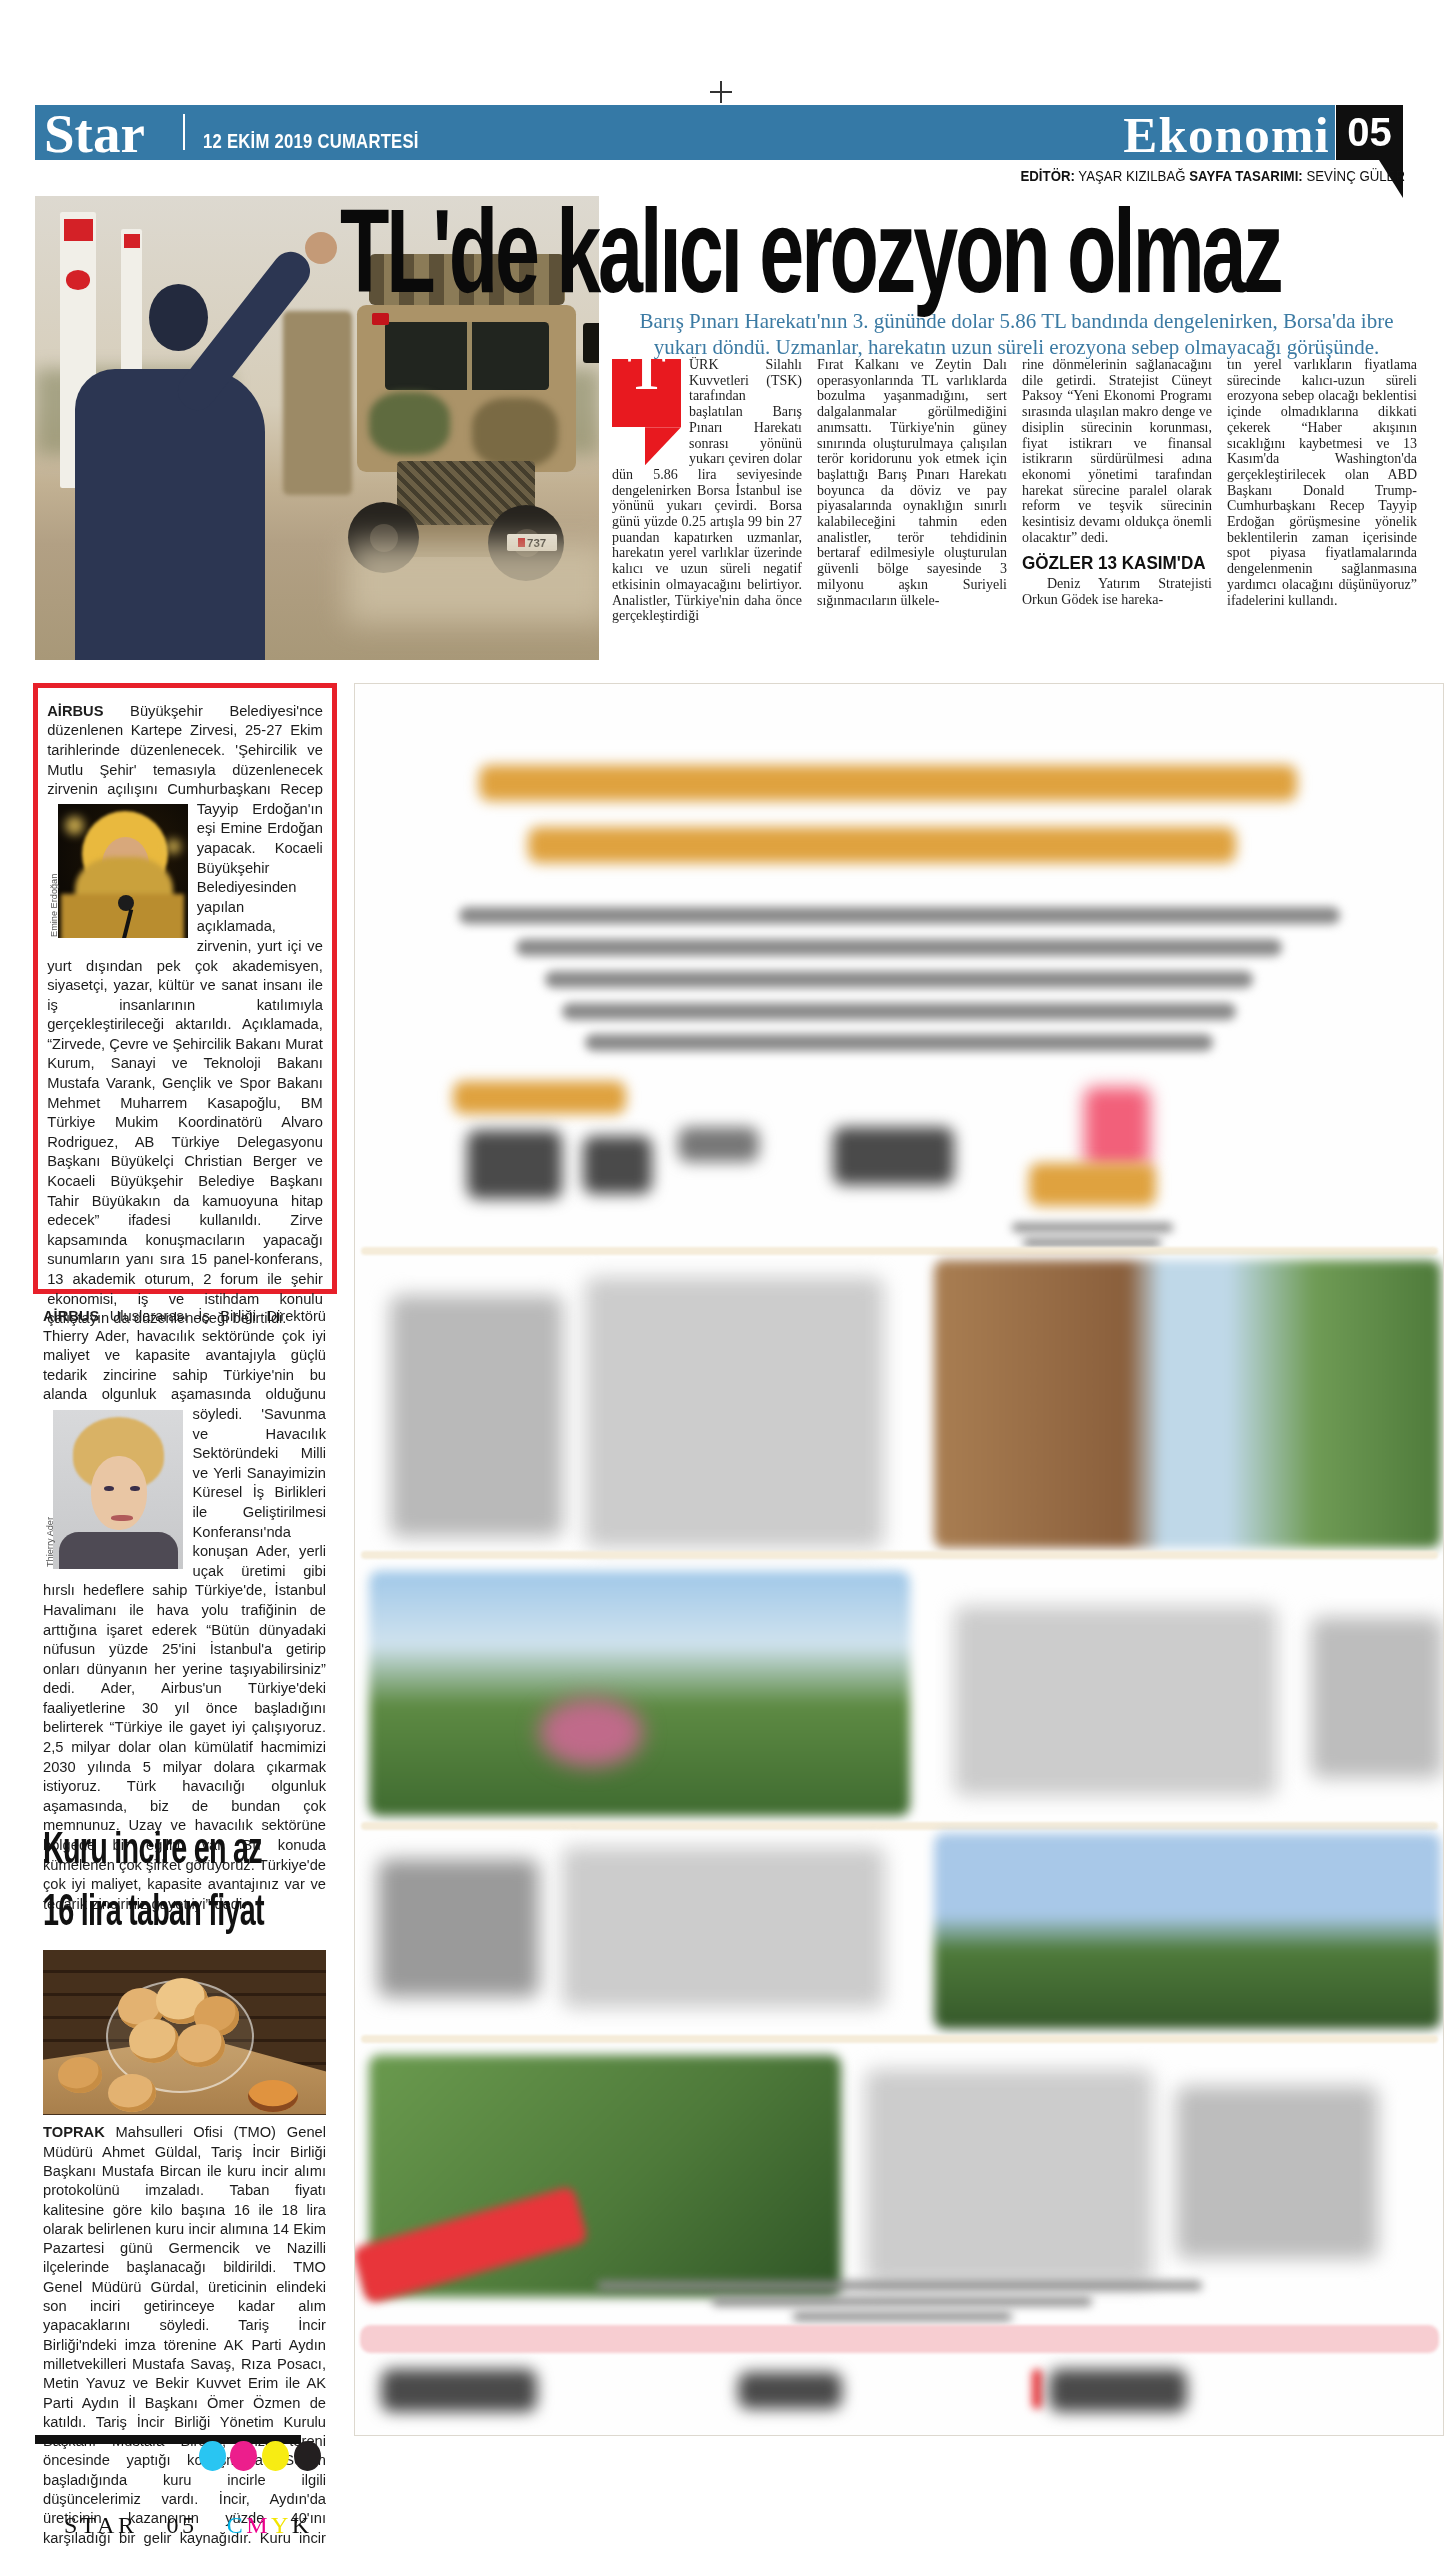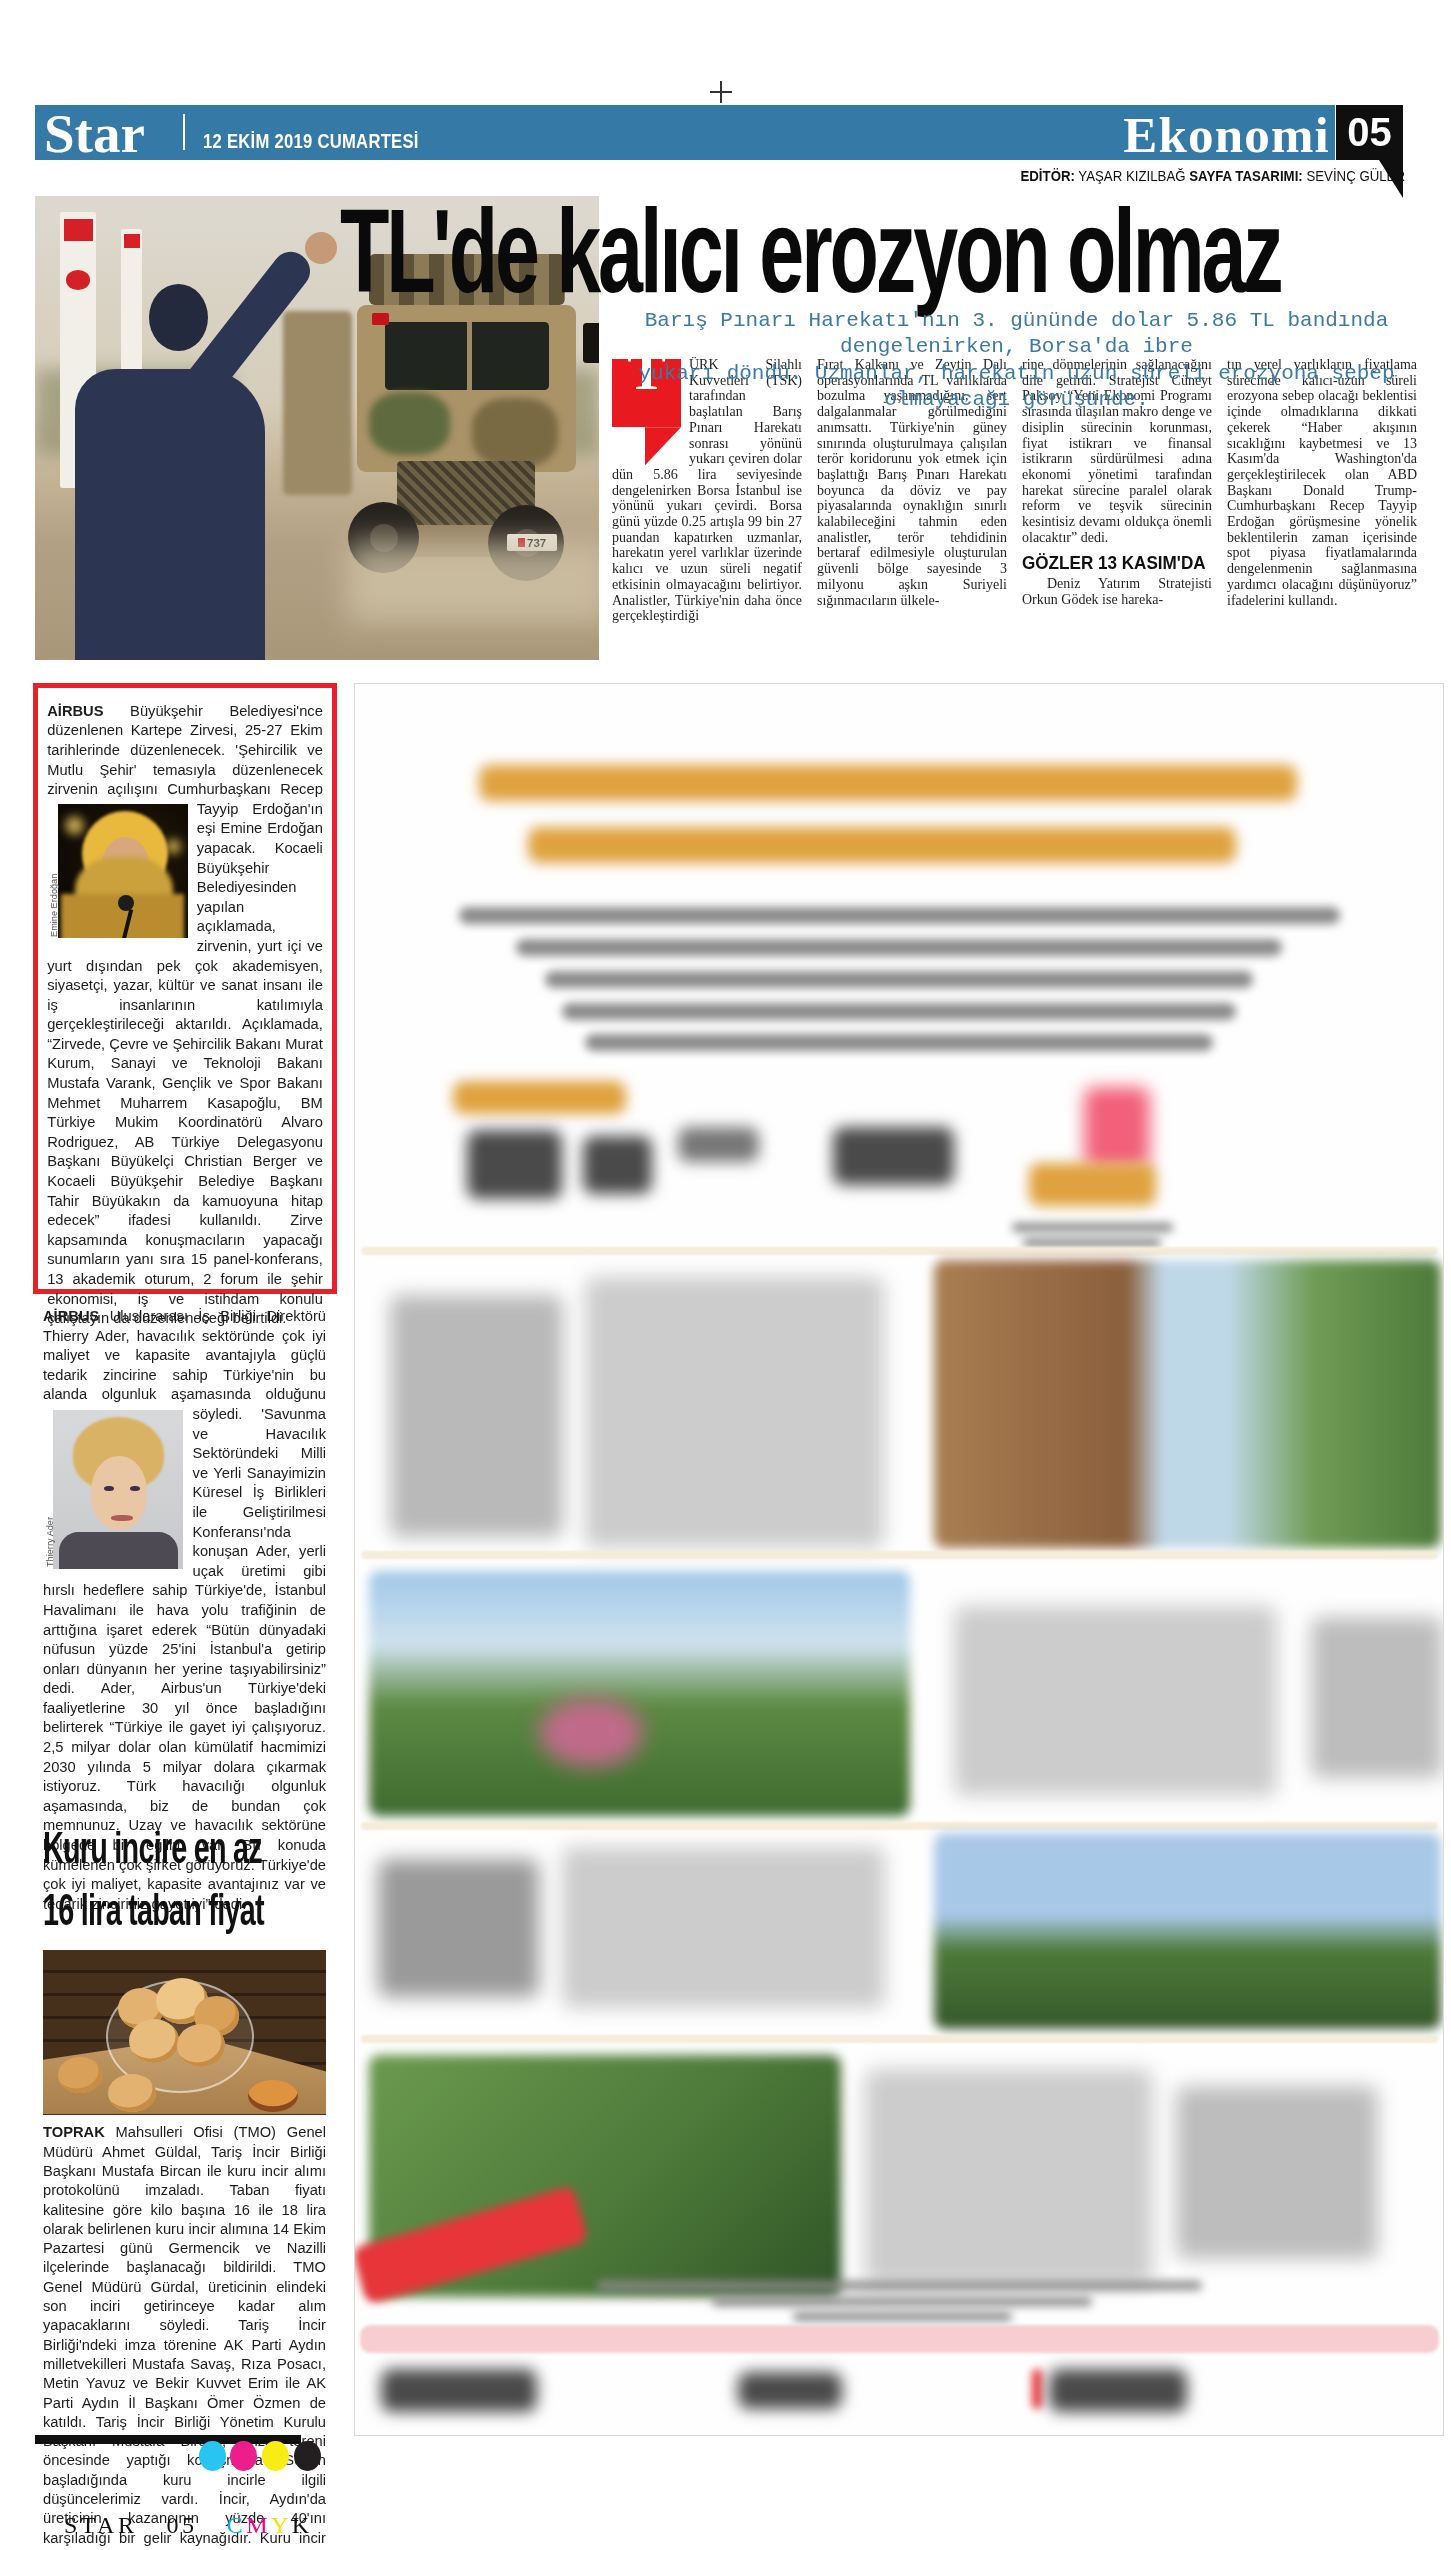--- a/index.html
+++ b/index.html
@@ -58,21 +58,21 @@
   .veh-plate i{display:block;width:7px;height:9.2px;background:#c3141b;}
   .truck2{left:248px;top:115px;width:69px;height:184px;background:#9c8a66;filter:blur(2.3px);border-radius:5.8px;}
   .mirror{left:249px;top:69px;width:19.6px;height:40px;background:#15140f;border-radius:3.5px;}
   .dust{left:311px;top:346px;width:265px;height:81px;background:#cfc2a6;filter:blur(15px);opacity:.8;}
 
   
   .lead-headline{left:340px;top:194px;width:1117px;height:135px;z-index:5;}
   .lead-headline span{display:inline-block;white-space:nowrap;font-weight:bold;color:#0a0a0a;
       font-size:119px;line-height:.95;letter-spacing:-4.6px;transform:scaleX(.68);transform-origin:left top;}
   .lead-subhead{left:587px;top:308px;width:859px;text-align:center;
-      font-family:Liberation Mono, monospace;font-size:21px;line-height:1.25;color:#3b7aa3;z-index:5;}
+      font-family:Liberation Serif, serif;font-size:21px;line-height:1.25;color:#3b7aa3;z-index:5;}
 
   
   .lead-cols{left:612px;top:357px;width:805px;height:328px;display:flex;gap:15px;
       font-family:"Liberation Serif",serif;font-size:14px;line-height:15.7px;color:#1f1f1f;text-align:justify;}
   .lead-cols .col{flex:1;overflow:hidden;}
   .lead-cols p{margin:0;}
   .dropcap{float:left;width:69px;height:68px;background:#e8191f;margin:2.3px 8px 37px 0;position:relative;}
   .dropcap em{font-style:normal;position:absolute;left:0;right:0;top:2.3px;text-align:center;
       font-family:"Liberation Serif",serif;font-weight:bold;font-size:58px;color:#fff;}
   .dropcap::after{content:"";position:absolute;left:33px;top:68px;width:36px;height:38px;background:#e8191f;

